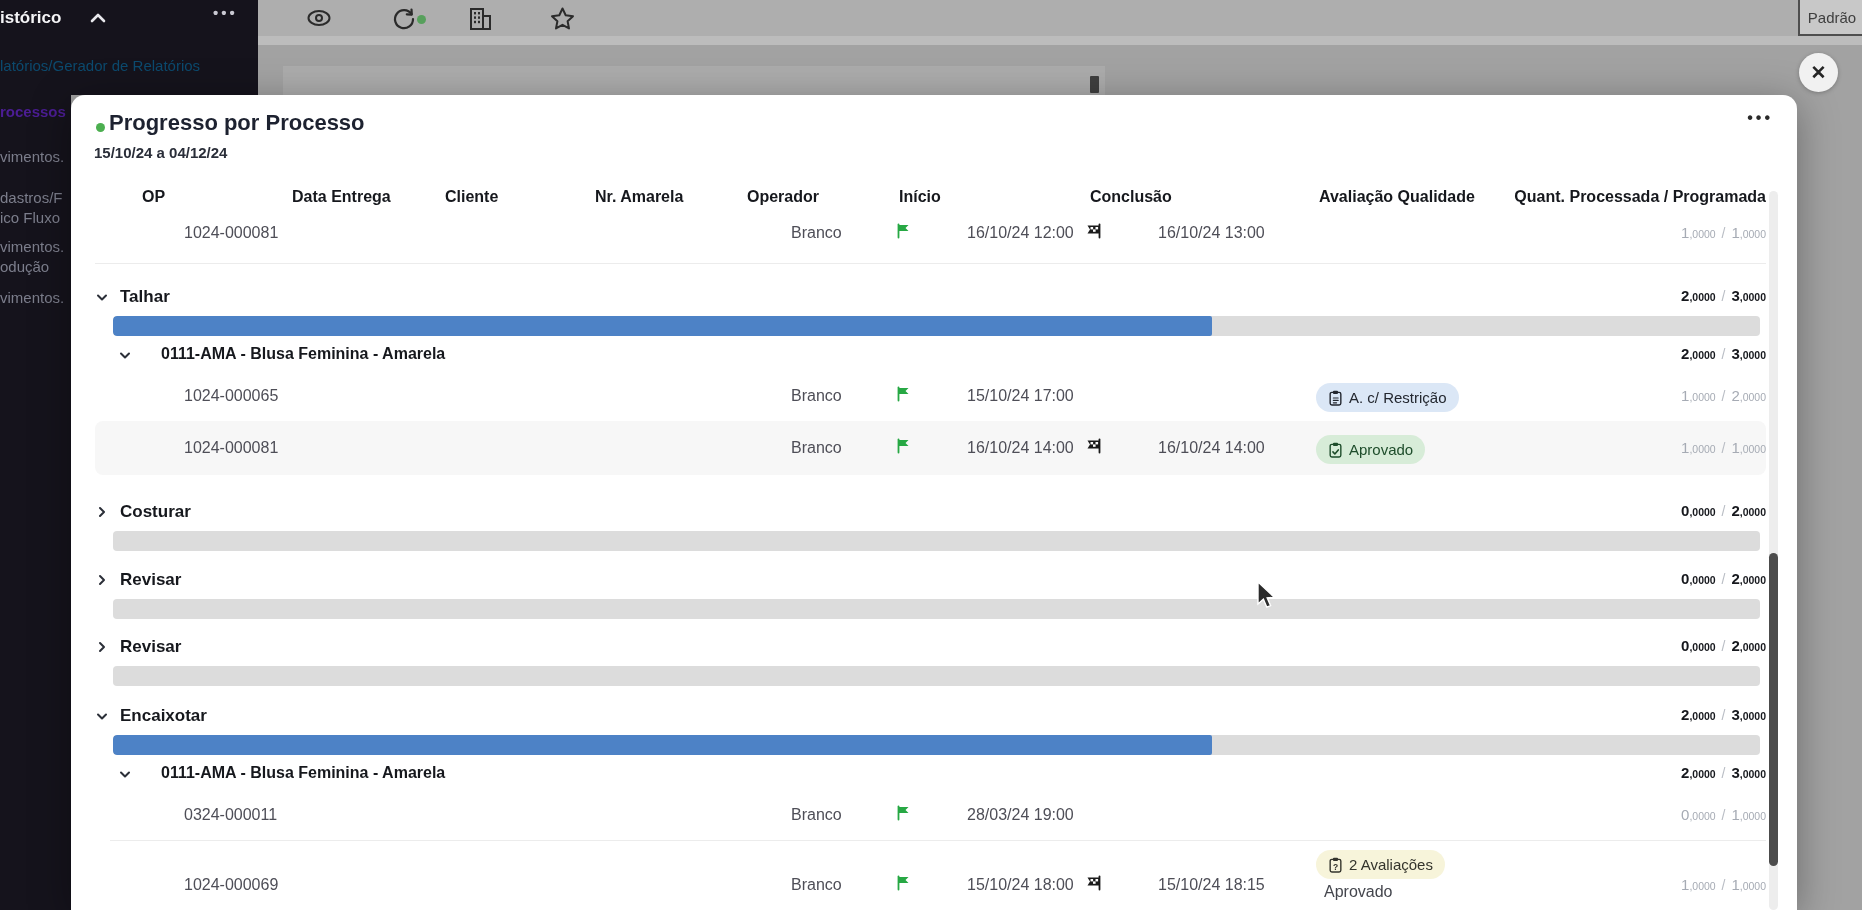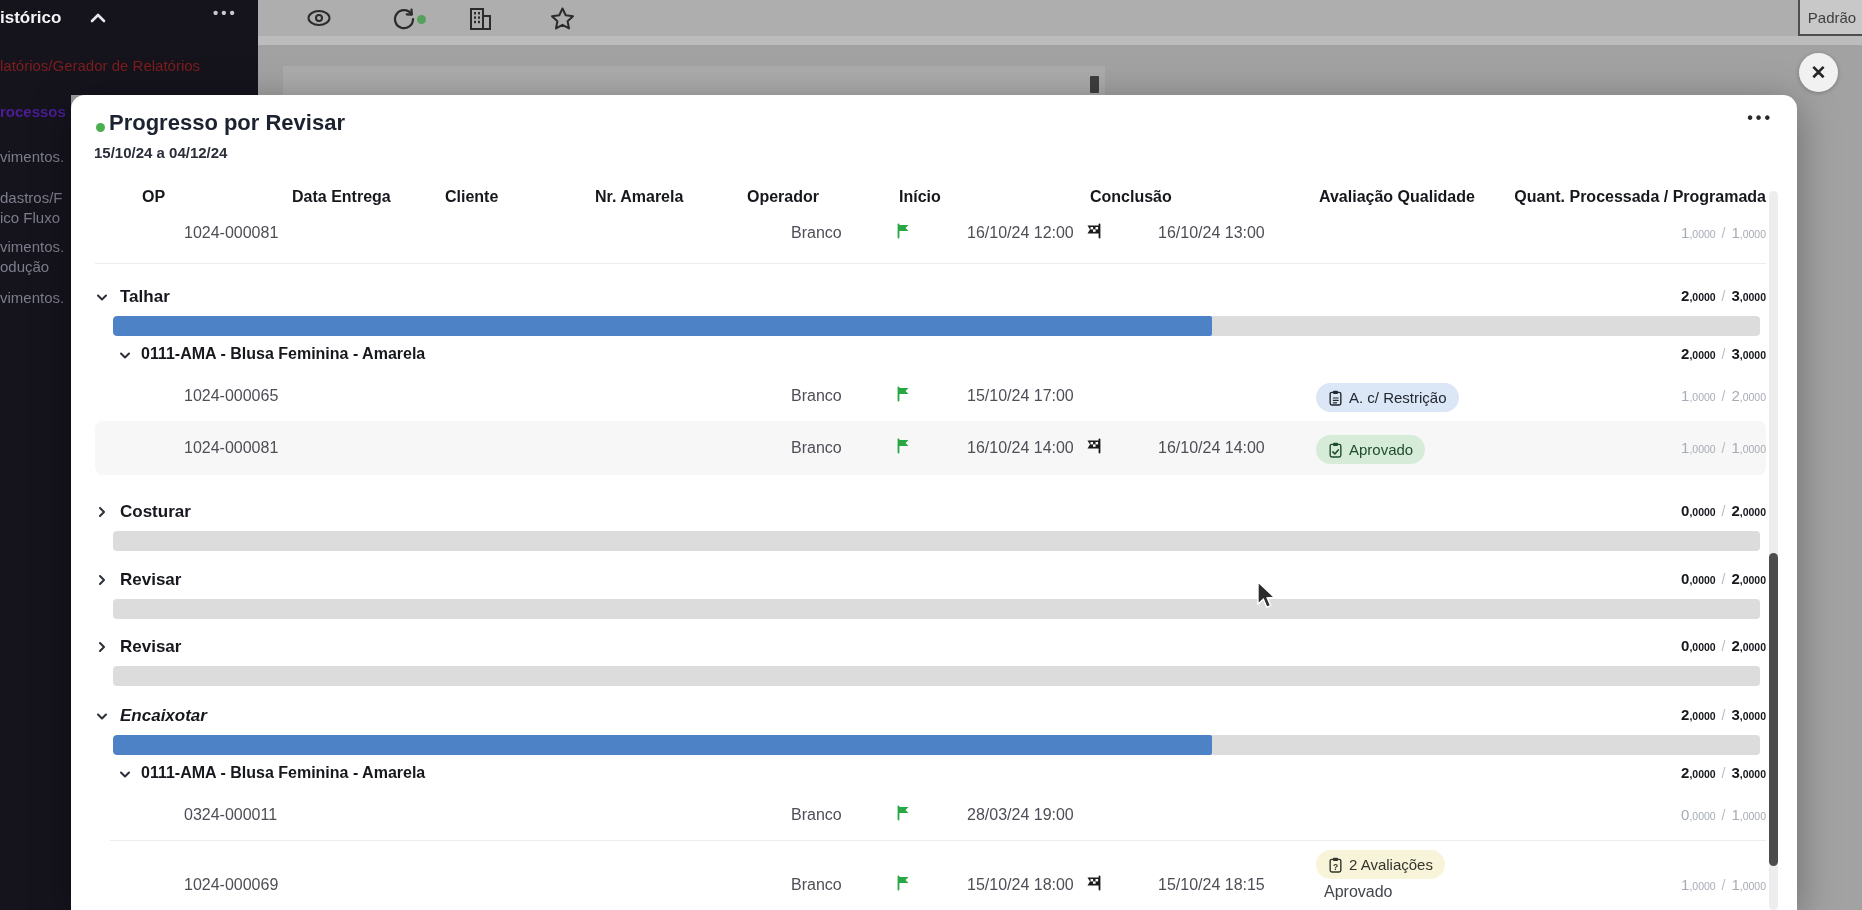--- a/index.html
+++ b/index.html
@@ -18,39 +18,39 @@
     border-left:2px solid #4e4e4e;border-bottom:2px solid #4e4e4e;
     display:flex;align-items:center;justify-content:center;
     font-size:15px;color:#3f3f3f;}
 
   
   #sidebar-top{left:0;top:0;width:258px;height:95px;background:#15131c;}
   #sidebar-strip{left:0;top:0;width:71px;height:910px;background:#15131c;}
   #sidebar-header-label{left:0;top:8px;font-size:17px;font-weight:bold;color:#f4f4f6;}
   #sidebar-collapse{left:88px;top:11px;color:#e8e8ec;}
   #sidebar-menu-dots{left:213px;top:4px;color:#c9c9d2;font-size:15px;letter-spacing:3px;font-weight:bold;}
-  #sidebar-subtitle{left:0;top:57px;font-size:15px;color:#7f1d1d;white-space:nowrap;}
+  #sidebar-subtitle{left:0;top:57px;font-size:15px;color:#0c4a6e;white-space:nowrap;}
   .side-item{left:0;font-size:15px;color:#7c7e8c;white-space:nowrap;line-height:20px;}
   .side-item.emph{color:#4c1d95;font-weight:bold;}
 
   
   #modal{left:71px;top:95px;width:1726px;height:815px;background:#ffffff;
     border-radius:14px 14px 0 0;box-shadow:0 8px 40px rgba(0,0,0,.35);}
   #modal-title-dot{left:25px;top:28px;width:9px;height:9px;border-radius:50%;}
   #modal-title{left:38px;top:15px;font-size:22px;font-weight:bold;color:#1d2230;}
   #modal-date{left:23px;top:49px;font-size:15px;font-weight:bold;color:#2a2e39;}
   #modal-menu{right:24px;top:14px;color:#2a2a2a;font-size:16px;letter-spacing:3px;font-weight:bold;cursor:pointer;}
 
   
   .col-head{top:95px;font-size:16px;font-weight:bold;color:#16181d;white-space:nowrap;}
   .cell{font-size:16px;color:#4e4e57;white-space:nowrap;margin-left:44px;}
   .row-line{position:absolute;height:1px;background:#ececec;}
   .zebra{position:absolute;left:24px;width:1671px;height:54px;background:#f7f7f7;border-radius:8px;}
   .grp-label{font-size:17px;font-weight:bold;color:#16181d;white-space:nowrap;}
-  .sub-label{font-size:16px;font-weight:bold;color:#16181d;white-space:nowrap;}
+  .sub-label{font-size:16px;font-weight:bold;color:#16181d;white-space:nowrap;margin-left:20px;}
   .chev{display:inline-block;}
   .pbar{position:absolute;left:42px;width:1647px;height:20px;background:#dcdcdc;border-radius:4px;overflow:hidden;}
   .pbar .fill{height:100%;border-radius:4px 2px 2px 4px;}
   .qty{position:absolute;white-space:nowrap;text-align:right;margin-left:30px;}
   .qty .qint{font-size:15px;font-weight:bold;color:#16181d;}
   .qty .qdec{font-size:10.5px;font-weight:bold;color:#16181d;}
   .qty .qslash{font-size:14px;color:#b9bdc4;padding:0 2px;}
   .qty.muted .qint,.qty.muted .qdec{color:#a6abb4;font-weight:normal;}
   .badge{position:absolute;height:29px;border-radius:15px;display:flex;align-items:center;
     gap:6px;padding:0 12px;font-size:15px;color:#23272f;}
@@ -130,21 +130,21 @@
         <div>vimentos.</div>
         <div>odução</div>
       </div>
       <div class="abs side-item" style="top: 288px;">
         <div>vimentos.</div>
       </div>
     </div>
 
   <div class="abs" id="modal">
     <div class="abs" id="modal-title-dot" style="background: rgb(76, 175, 80);"></div>
-    <div class="abs" id="modal-title">Progresso por Revisar</div>
+    <div class="abs" id="modal-title">Progresso por Processo</div>
     <div class="abs" id="modal-date">15/10/24 a 04/12/24</div>
     <div class="abs" id="modal-menu">•••</div>
     <div id="table-head">
         <div class="abs col-head" style="left: 71px; top: 93px;">OP</div>
         <div class="abs col-head" style="left: 221px; top: 93px;">Data Entrega</div>
         <div class="abs col-head" style="left: 374px; top: 93px;">Cliente</div>
         <div class="abs col-head" style="left: 524px; top: 93px;">Nr. Amarela</div>
         <div class="abs col-head" style="left: 676px; top: 93px;">Operador</div>
         <div class="abs col-head" style="left: 828px; top: 93px;">Início</div>
         <div class="abs col-head" style="left: 1019px; top: 93px;">Conclusão</div>
@@ -256,21 +256,21 @@
             <polyline points="5,3 9,7 5,11" fill="none" stroke="#2b2f38" stroke-width="2" stroke-linecap="round" stroke-linejoin="round"></polyline>
           </svg></span>
         <div class="abs grp-label" style="left: 49px; top: 542px;">Revisar</div>
         <div class="qty" style="right: 31px; top: 542px;"><span class="qint">0</span><span class="qdec">,0000</span><span class="qslash"> / </span><span class="qint">2</span><span class="qdec">,0000</span></div>
         <div class="pbar" style="top: 571px;">
           <div class="fill" style="width:0%;background:#4d82c6;"></div>
         </div>
         <span class="abs chev" style="left: 24px; top: 614px;"><svg width="14" height="14" viewBox="0 0 14 14">
             <polyline points="3,5.5 7,9.5 11,5.5" fill="none" stroke="#2b2f38" stroke-width="2" stroke-linecap="round" stroke-linejoin="round"></polyline>
           </svg></span>
-        <div class="abs grp-label" style="left: 49px; top: 611px; font-style: italic;">Encaixotar</div>
+        <div class="abs grp-label" style="left: 49px; top: 611px;">Encaixotar</div>
         <div class="qty" style="right: 31px; top: 611px;"><span class="qint">2</span><span class="qdec">,0000</span><span class="qslash"> / </span><span class="qint">3</span><span class="qdec">,0000</span></div>
         <div class="pbar" style="top: 640px;">
           <div class="fill" style="width:66.7%;background:#4d82c6;"></div>
         </div>
         <span class="abs chev" style="left: 47px; top: 672px;"><svg width="14" height="14" viewBox="0 0 14 14">
             <polyline points="3,5.5 7,9.5 11,5.5" fill="none" stroke="#2b2f38" stroke-width="2" stroke-linecap="round" stroke-linejoin="round"></polyline>
           </svg></span>
         <div class="abs sub-label" style="left: 70px; top: 669px;">0111-AMA - Blusa Feminina - Amarela</div>
         <div class="qty" style="right: 31px; top: 669px;"><span class="qint">2</span><span class="qdec">,0000</span><span class="qslash"> / </span><span class="qint">3</span><span class="qdec">,0000</span></div>
         <div class="abs cell" style="left: 69px; top: 711px;">0324-000011</div>

